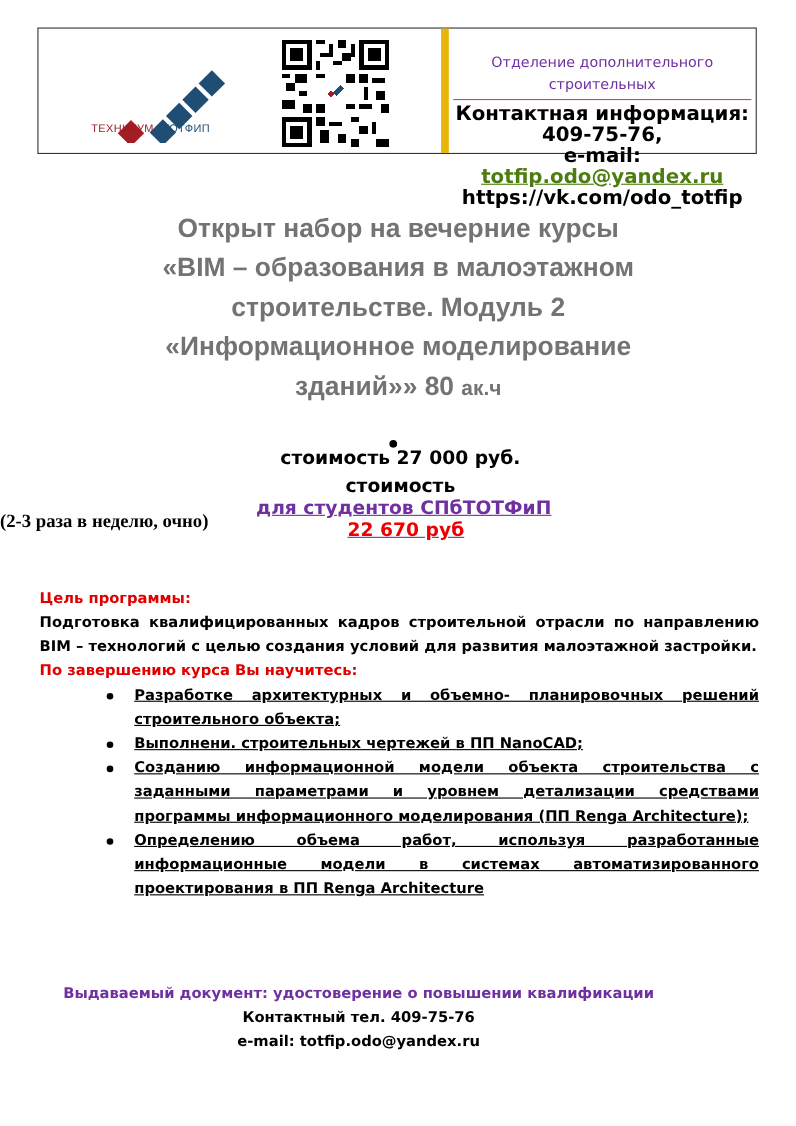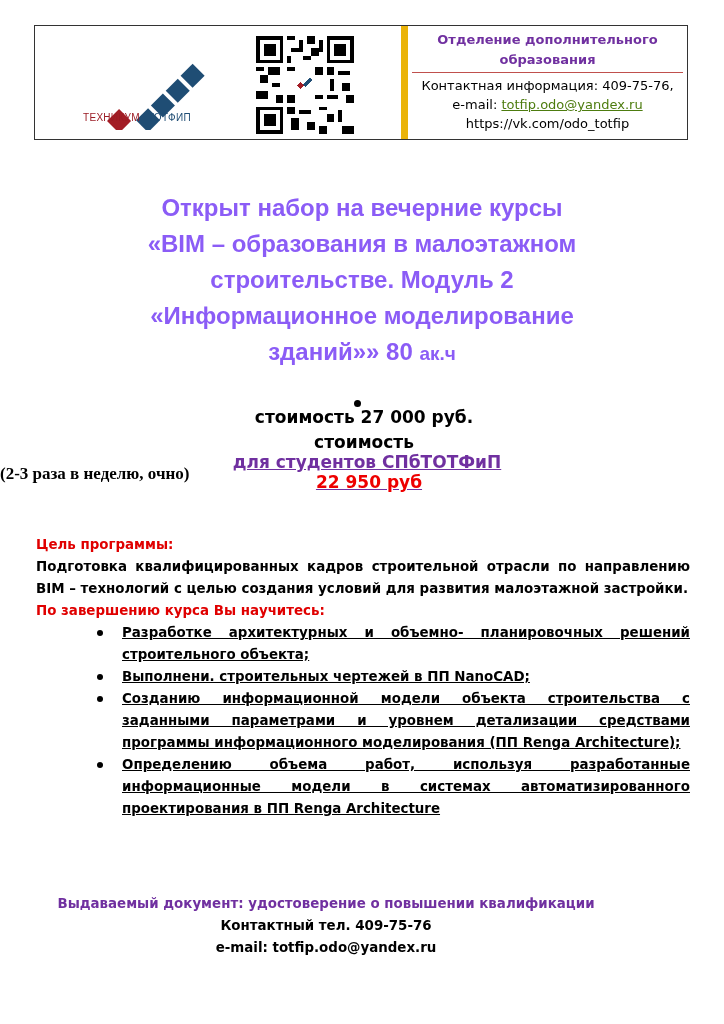--- a/index.html
+++ b/index.html
@@ -7,26 +7,26 @@
          font-family: "Liberation Sans", sans-serif; color: #000; }
   .header-box { position: absolute; left: 34px; top: 25px; width: 652px; height: 113px;
                 border: 1px solid #333; display: flex; }
   .header-left { width: 366px; border-right: 7px solid #eab308; position: relative; }
   .header-right { flex: 1; text-align: center; font-family: "DejaVu Sans", sans-serif; }
   .logo { position: absolute; left: 48px; top: 14px; width: 140px; height: 90px; }
   .logo-text { position: absolute; left: 48px; top: 86px; font-size: 10px; letter-spacing: 0.3px; white-space: nowrap; }
   .logo-text .a { color: #9b1b24; }
   .logo-text .b { color: #1f4d74; margin-left: 8px; }
   .qr { position: absolute; left: 221px; top: 10px; width: 98px; height: 98px; }
-  .dept { color: #7030a0; font-weight: bold; font-size: 13px; line-height: 20px; padding-top: 4px; }
+  .dept { color: #7030a0; font-weight: normal; font-size: 13px; line-height: 20px; padding-top: 4px; margin-top: 18px; }
   .dept-rule { height: 1px; background: #c0504d; margin: 2px 4px 3px 4px; }
-  .contact { font-weight: normal; font-size: 13px; line-height: 19px; }
+  .contact { font-weight: bold; font-size: 18px; line-height: 19px; }
   .contact a { color: #4d7c0f; text-decoration: underline; }
   .title { position: absolute; left: 60px; width: 604px; top: 190px; text-align: center;
-           color: #8b5cf6; font-weight: bold; font-size: 24px; line-height: 36px; }
+           color: #737373; font-weight: bold; font-size: 24px; line-height: 36px; }
   .title .small { font-size: 19px; }
   .prices { position: absolute; left: 54px; top: 400px; width: 620px; font-family: "DejaVu Sans", sans-serif;
             font-weight: bold; font-size: 17px; }
   .prices .row { display: flex; align-items: center; height: 32px; flex-direction: column; }
   .prices .dot { width: 7px; height: 7px; border-radius: 50%; background: #000; margin: 0 16px 0 2px; }
   .prices .purple { color: #7030a0; text-decoration: underline; margin-left: 6px; }
   .prices .red { color: #ee0000; text-decoration: underline; text-decoration-color: #7030a0; margin-left: 10px; }
   .schedule { position: absolute; left: 0; width: 724px; top: 464px; 
               font-family: Liberation Serif, serif; font-weight: bold; font-size: 17px; }
   .body-text { position: absolute; left: 36px; width: 654px; top: 534px;
@@ -104,21 +104,21 @@
           <rect x="15" y="15" width="2" height="1"></rect>
       </g>
       <rect x="10" y="10" width="5" height="5" fill="#fff"></rect>
       <rect x="10.8" y="12" width="1.2" height="1.2" fill="#a31d25" transform="rotate(-45 11.4 12.6)"></rect>
       <rect x="12" y="11.3" width="2.4" height="1" fill="#1f4d74" transform="rotate(-45 13.2 11.8)"></rect>
     </svg>
   </div>
   <div class="header-right">
     <div class="dept">
       <div>Отделение дополнительного</div>
-      <div>образования</div>
+      <div>строительных</div>
     </div>
     <div class="dept-rule"></div>
     <div class="contact">
       <div>Контактная информация: 409-75-76,</div>
       <div><span>e-mail: </span><a>totfip.odo@yandex.ru</a></div>
       <div>https://vk.com/odo_totfip</div>
     </div>
   </div>
 </div>
 
@@ -132,21 +132,21 @@
 
 <div class="prices">
   <div class="row">
     <span class="dot"></span>
     <span>стоимость 27 000 руб.</span>
   </div>
   <div class="row">
     <span class="dot"></span>
     <span>стоимость</span>
     <span class="purple">для студентов СПбТОТФиП</span>
-    <span class="red">22 950 руб</span>
+    <span class="red">22 670 руб</span>
   </div>
 </div>
 
 <div class="schedule">(2-3 раза в неделю, очно)</div>
 
 <div class="body-text">
   <div class="red-h">Цель программы:</div>
   <div class="just">Подготовка квалифицированных кадров строительной отрасли по направлению BIM – технологий с целью создания условий для развития малоэтажной застройки.</div>
   <div class="red-h">По завершению курса Вы научитесь:</div>
   <ul class="skills">

